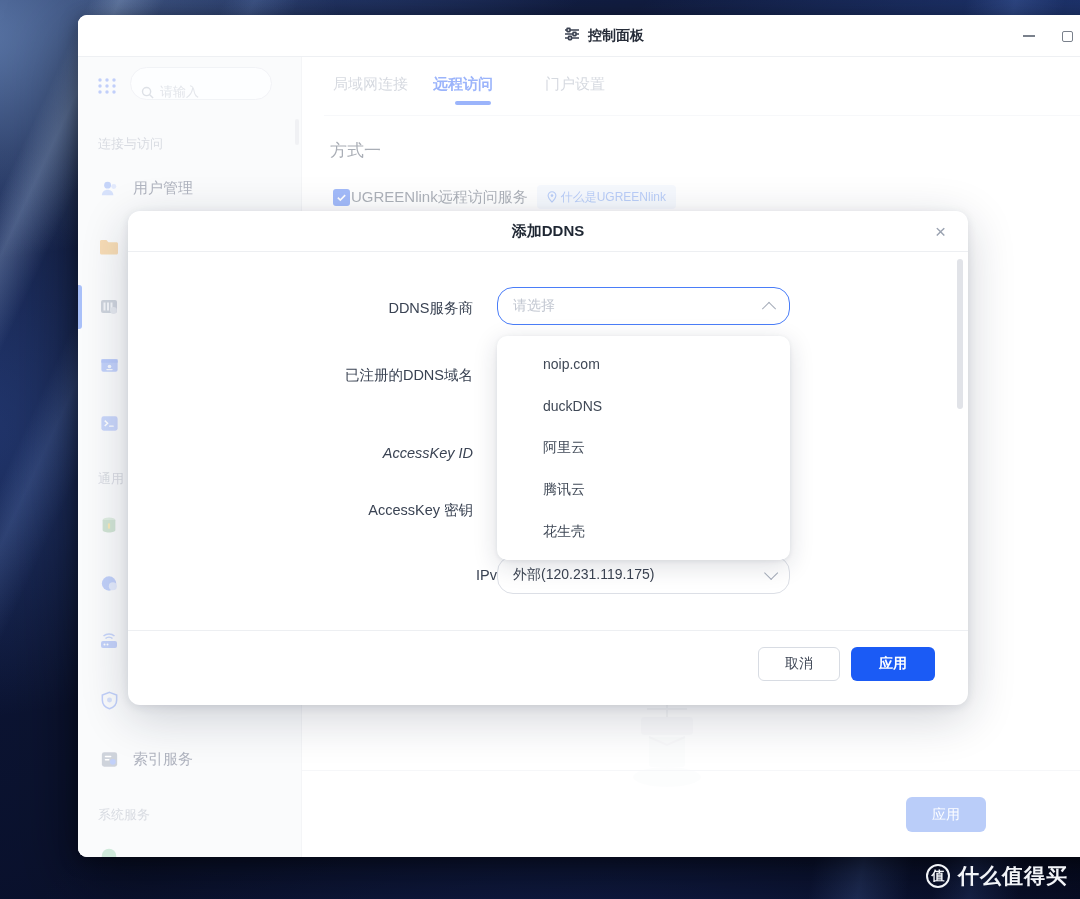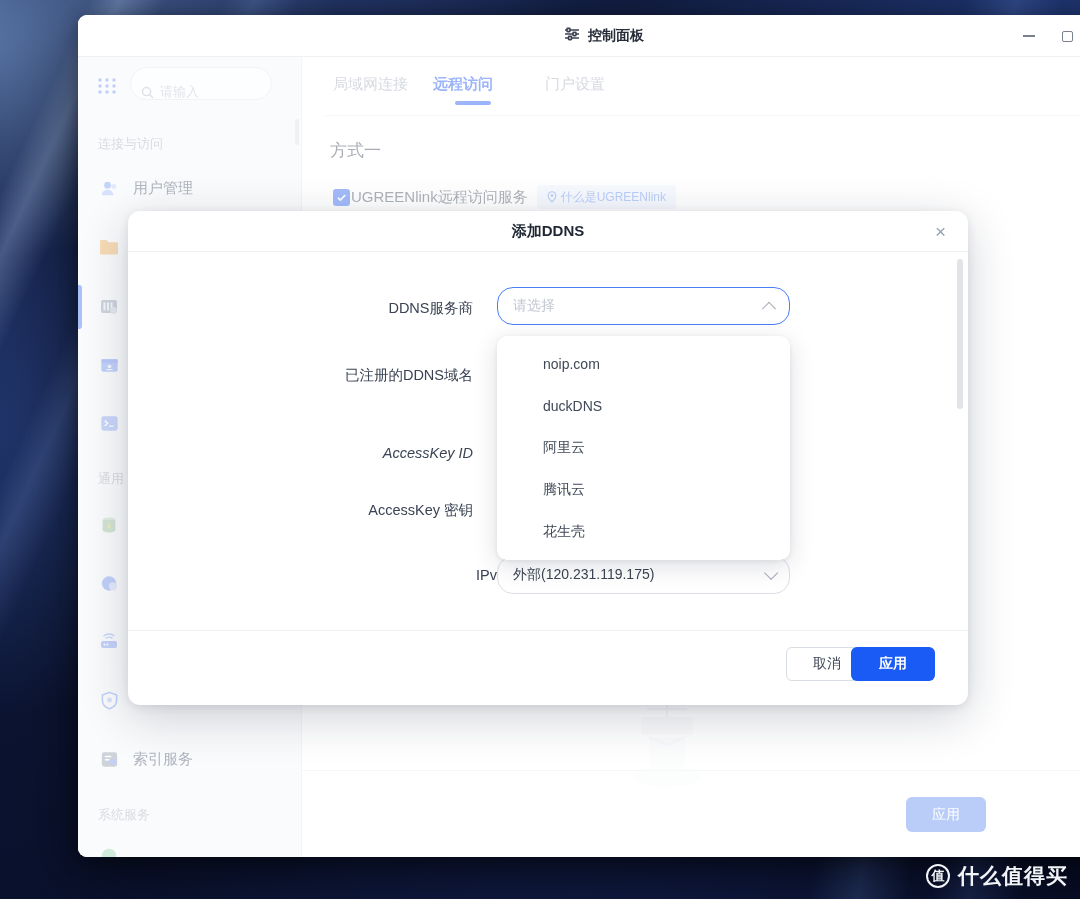--- a/index.html
+++ b/index.html
@@ -113,21 +113,21 @@
   .chev-down { transform:rotate(45deg) translateY(-3px); }
   .dropdown {
     position:absolute; left:369px; top:125px; width:293px; height:224px;
     background:#fff; border-radius:10px; padding:7px 0; z-index:4;
     box-shadow:0 6px 24px rgba(25,35,60,.15), 0 1px 4px rgba(25,35,60,.08);
   }
   .dd-option { height:42px; display:flex; align-items:center; padding-left:46px; font-size:14px; color:#3f4856; cursor:pointer; }
   .modal-scroll { position:absolute; right:5px; top:48px; width:6px; height:150px; background:#e1e3e8; border-radius:3px; }
   .modal-footer-divider { position:absolute; left:0; right:0; top:419px; height:1px; background:#edeff2; }
   .btn-cancel {
-    position:absolute; left:658px; top:436px; width:82px; height:34px;
+    position:absolute; left:630px; top:436px; width:82px; height:34px;
     background:#fff; border:1px solid #d8dce3; border-radius:6px;
     font-size:14px; color:#3d4554; font-family:inherit; cursor:pointer;
   }
   .btn-apply {
     position:absolute; left:723px; top:436px; width:84px; height:34px;
     background:#1b5bf5; border:none; border-radius:6px;
     font-size:14px; font-weight:600; color:#fff; font-family:inherit; cursor:pointer;
   }
 
   

